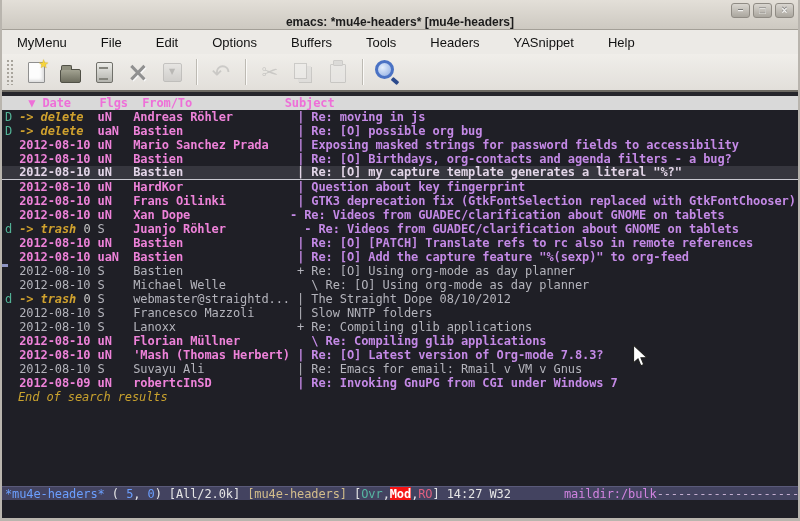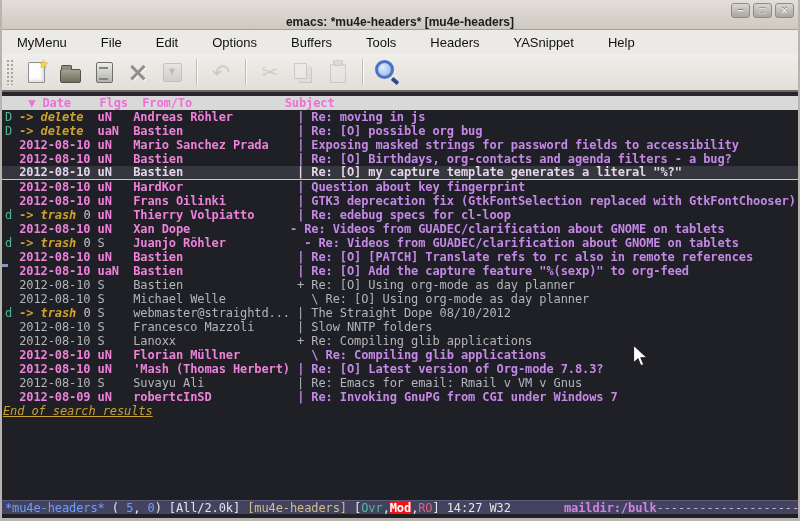--- a/index.html
+++ b/index.html
@@ -67,37 +67,37 @@
   }
   .hrow{height:14px;line-height:14px;white-space:pre;overflow:hidden;padding-left:3px;}
   .hrow.hl{height:14px;line-height:13px;background:var(--c-hl-bg,#36363e);border-bottom:1px solid var(--c-hl-line,#c8c8d0);}
   .sg-mk{color:var(--c-mark,#53b397);}
   .sg-tg{color:var(--c-target,#cfa12e);font-style:italic;font-weight:bold;}
   .sg-zr{color:var(--c-zero,#c8c8c8);}
   .sg-u{color:var(--c-unread,#ee82d9);font-weight:bold;}
   .sg-su{color:var(--c-subject,#c489e6);font-weight:bold;}
   .sg-s{color:var(--c-seen,#b4b4bc);}
   .sg-h{color:var(--c-hl-text,#e3d6e8);font-weight:bold;}
-  .endline{height:14px;line-height:14px;padding-left:1px;white-space:pre;color:var(--c-end,#c9a22e);font-style:italic;text-decoration:underline;}
+  .endline{height:14px;line-height:14px;padding-left:16px;white-space:pre;color:var(--c-end,#c9a22e);font-style:italic;}
   .filler{height:82px;}
   .fringe-cursor{position:absolute;left:0;top:168px;width:6px;height:3px;background:#8e94c2;}
   
   .modeline{
     height:14px;line-height:14px;white-space:pre;overflow:hidden;padding-left:3px;
     background:var(--c-ml-bg,#434360);font-size:12px;letter-spacing:-0.1px;
     border-top:1px solid #5a5a7a;
   }
   .ml-buf{color:var(--c-ml-blue,#6b9fff);font-weight:normal;}
   .ml-w{color:var(--c-ml-white,#e6e6e6);}
   .ml-num{color:var(--c-ml-blue,#6b9fff);}
   .ml-mode{color:var(--c-ml-khaki,#d3bd8b);margin-top:30px;}
   .ml-ovr{color:var(--c-ml-teal,#56b6a2);}
   .ml-mod{color:#ffffff;background:var(--c-ml-redbg,#f51414);font-weight:bold;}
   .ml-ro{color:var(--c-ml-ro,#e06080);}
-  .ml-dir{color:var(--c-ml-dir,#d183e0);font-weight:bold;padding-left:46px;}
+  .ml-dir{color:var(--c-ml-dir,#d183e0);font-weight:normal;padding-left:46px;}
   .ml-dash{color:var(--c-ml-dash,#c4aed0);}
   .echoarea{height:12px;background:var(--c-bg,#1f1f26);}
   .mouse-cursor{position:absolute;left:630px;top:344px;z-index:9;}
 </style>
 </head>
 <body>
 
 <div class="window">
 
   <div class="titlebar">
@@ -143,21 +143,20 @@
   <div class="buffer">
     <div class="headerline">  ▼ Date    Flgs  From/To             Subject</div>
     <div id="rows">
         <div class="hrow"><span class="sg-mk">D </span><span class="sg-tg">-&gt; delete </span><span class="sg-u"> uN   </span><span class="sg-u">Andreas Röhler         </span><span class="sg-su">| Re: moving in js</span></div>
         <div class="hrow"><span class="sg-mk">D </span><span class="sg-tg">-&gt; delete </span><span class="sg-u"> uaN  </span><span class="sg-u">Bastien                </span><span class="sg-su">| Re: [O] possible org bug</span></div>
         <div class="hrow"><span class="sg-u">  2012-08-10 uN   </span><span class="sg-u">Mario Sanchez Prada    </span><span class="sg-su">| Exposing masked strings for password fields to accessibility</span></div>
         <div class="hrow"><span class="sg-u">  2012-08-10 uN   </span><span class="sg-u">Bastien                </span><span class="sg-su">| Re: [O] Birthdays, org-contacts and agenda filters - a bug?</span></div>
         <div class="hrow hl"><span class="sg-h">  2012-08-10 uN   Bastien                | Re: [O] my capture template generates a literal "%?"</span></div>
         <div class="hrow"><span class="sg-u">  2012-08-10 uN   </span><span class="sg-u">HardKor                </span><span class="sg-su">| Question about key fingerprint</span></div>
         <div class="hrow"><span class="sg-u">  2012-08-10 uN   </span><span class="sg-u">Frans Oilinki          </span><span class="sg-su">| GTK3 deprecation fix (GtkFontSelection replaced with GtkFontChooser)</span></div>
-        <div class="hrow"><span class="sg-mk">d </span><span class="sg-tg">-&gt; trash </span><span class="sg-zr">0</span><span class="sg-u"> uN   </span><span class="sg-u">Thierry Volpiatto      </span><span class="sg-su">| Re: edebug specs for cl-loop</span></div>
         <div class="hrow"><span class="sg-u">  2012-08-10 uN   </span><span class="sg-u">Xan Dope              </span><span class="sg-su">- Re: Videos from GUADEC/clarification about GNOME on tablets</span></div>
         <div class="hrow"><span class="sg-mk">d </span><span class="sg-tg">-&gt; trash </span><span class="sg-zr">0</span><span class="sg-s"> S    </span><span class="sg-u">Juanjo Röhler           </span><span class="sg-su">- Re: Videos from GUADEC/clarification about GNOME on tablets</span></div>
         <div class="hrow"><span class="sg-u">  2012-08-10 uN   </span><span class="sg-u">Bastien                </span><span class="sg-su">| Re: [O] [PATCH] Translate refs to rc also in remote references</span></div>
         <div class="hrow"><span class="sg-u">  2012-08-10 uaN  </span><span class="sg-u">Bastien                </span><span class="sg-su">| Re: [O] Add the capture feature "%(sexp)" to org-feed</span></div>
         <div class="hrow"><span class="sg-s">  2012-08-10 S    Bastien                + Re: [O] Using org-mode as day planner</span></div>
         <div class="hrow"><span class="sg-s">  2012-08-10 S    Michael Welle            \ Re: [O] Using org-mode as day planner</span></div>
         <div class="hrow"><span class="sg-mk">d </span><span class="sg-tg">-&gt; trash </span><span class="sg-zr">0</span><span class="sg-s"> S    webmaster@straightd... | The Straight Dope 08/10/2012</span></div>
         <div class="hrow"><span class="sg-s">  2012-08-10 S    Francesco Mazzoli      | Slow NNTP folders</span></div>
         <div class="hrow"><span class="sg-s">  2012-08-10 S    Lanoxx                 + Re: Compiling glib applications</span></div>
         <div class="hrow"><span class="sg-u">  2012-08-10 uN   </span><span class="sg-u">Florian Müllner        </span><span class="sg-su">  \ Re: Compiling glib applications</span></div>

